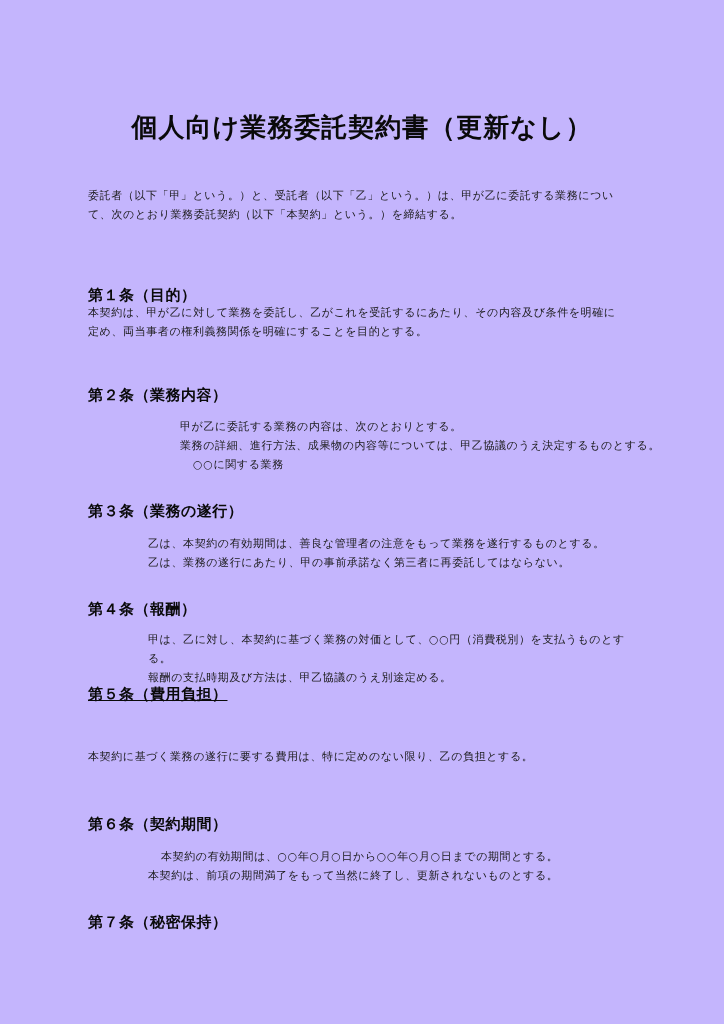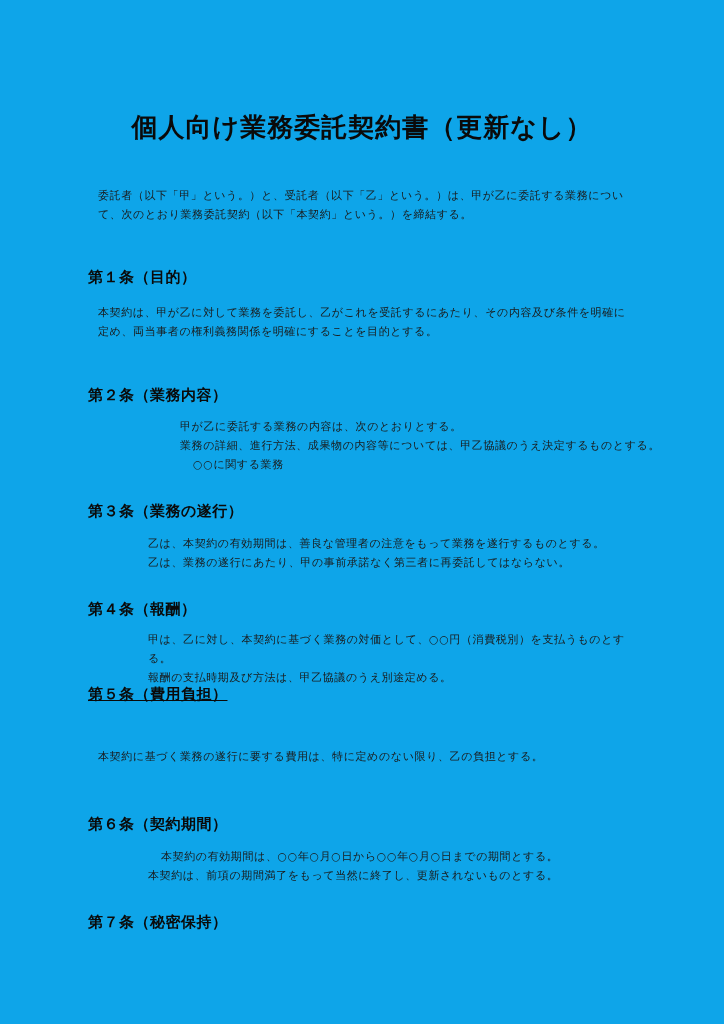--- a/index.html
+++ b/index.html
@@ -13,21 +13,21 @@
       position: relative;
       overflow: hidden;
       font-family: "DejaVu Sans", "Liberation Sans", sans-serif;
       color: #111111;
     }
     .page {
       position: absolute;
       left: 0; top: 0;
       width: 724px;
       height: 1024px;
-      background: #0ea5e9;
+      background: #c4b5fd;
     }
     .title {
       position: absolute;
       left: 0;
       top: 107px;
       width: 724px;
       text-align: center;
       font-size: 26px;
       font-weight: bold;
       letter-spacing: 1px;
@@ -47,36 +47,36 @@
       left: 88px;
       font-size: 15px;
       font-weight: bold;
       line-height: 22px;
       color: #0a0a0a;
       letter-spacing: 0.5px;
       white-space: nowrap;
     }
     .line { display: block; }
     .indent { left: 148px; }
-    .full { left: 98px; }
+    .full { left: 88px; }
     .subitem { padding-left: 13px; }
   </style>
 </head>
 <body>
 
 <div class="page">
 
   <div class="title">個人向け業務委託契約書（更新なし）</div>
 
   <div class="para full" style="top:186px;">
     <span class="line">委託者（以下「甲」という。）と、受託者（以下「乙」という。）は、甲が乙に委託する業務につい</span>
     <span class="line">て、次のとおり業務委託契約（以下「本契約」という。）を締結する。</span>
   </div>
 
-  <div class="heading" style="top:266px;">第１条（目的）</div>
+  <div class="heading" style="top:284px;">第１条（目的）</div>
   <div class="para full" style="top:303px;">
     <span class="line">本契約は、甲が乙に対して業務を委託し、乙がこれを受託するにあたり、その内容及び条件を明確に</span>
     <span class="line">定め、両当事者の権利義務関係を明確にすることを目的とする。</span>
   </div>
 
   <div class="heading" style="top:384px;">第２条（業務内容）</div>
   <div class="para indent" style="top:417px;margin-left:32px;">
     <span class="line">甲が乙に委託する業務の内容は、次のとおりとする。</span>
     <span class="line">業務の詳細、進行方法、成果物の内容等については、甲乙協議のうえ決定するものとする。</span>
     <span class="line subitem">○○に関する業務</span>

